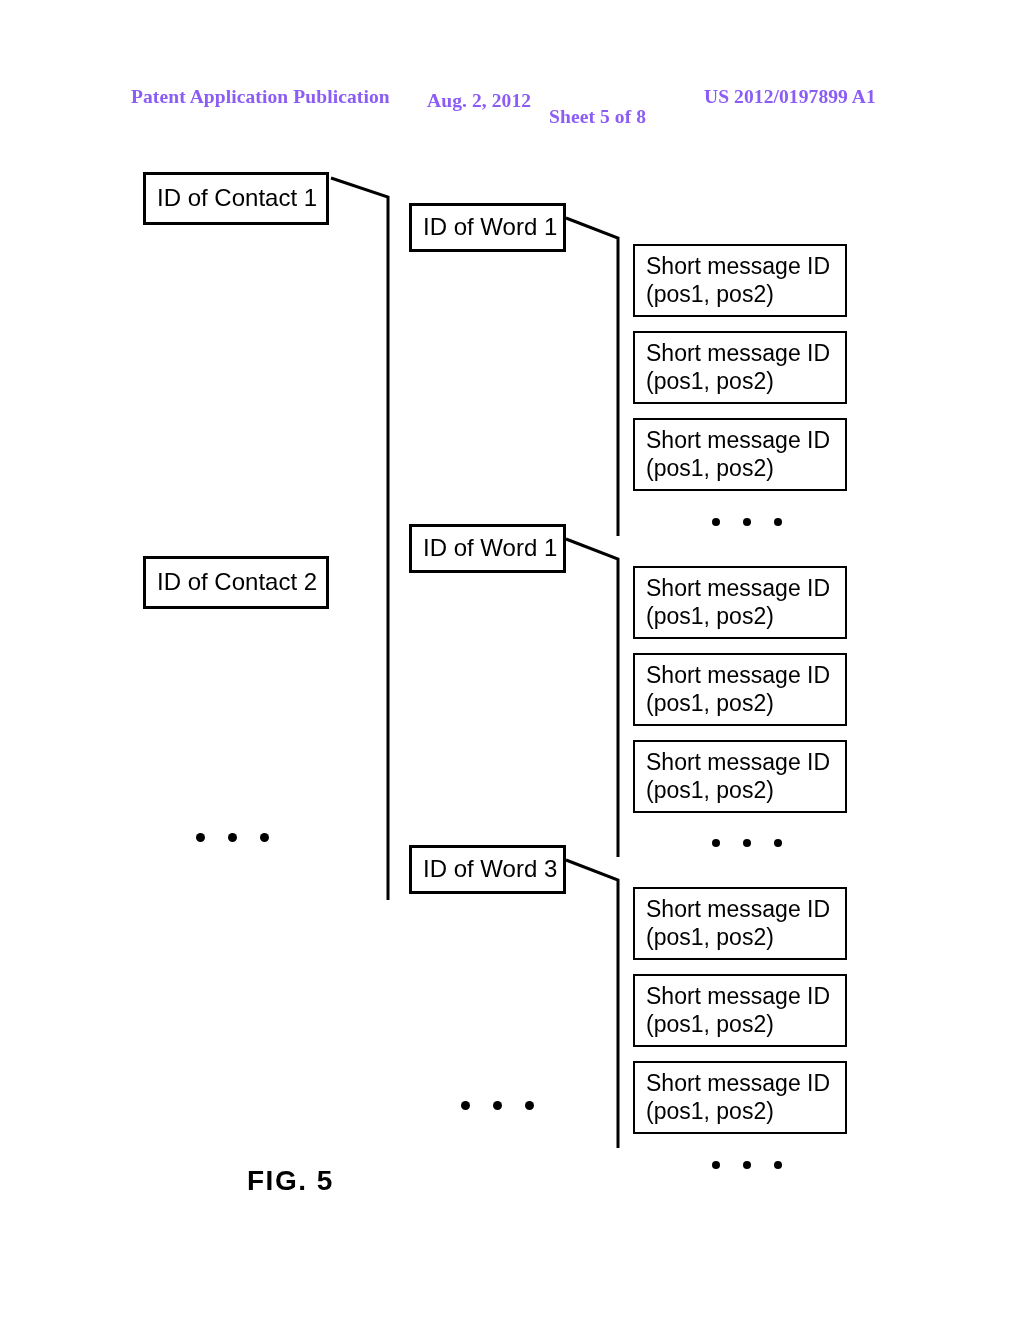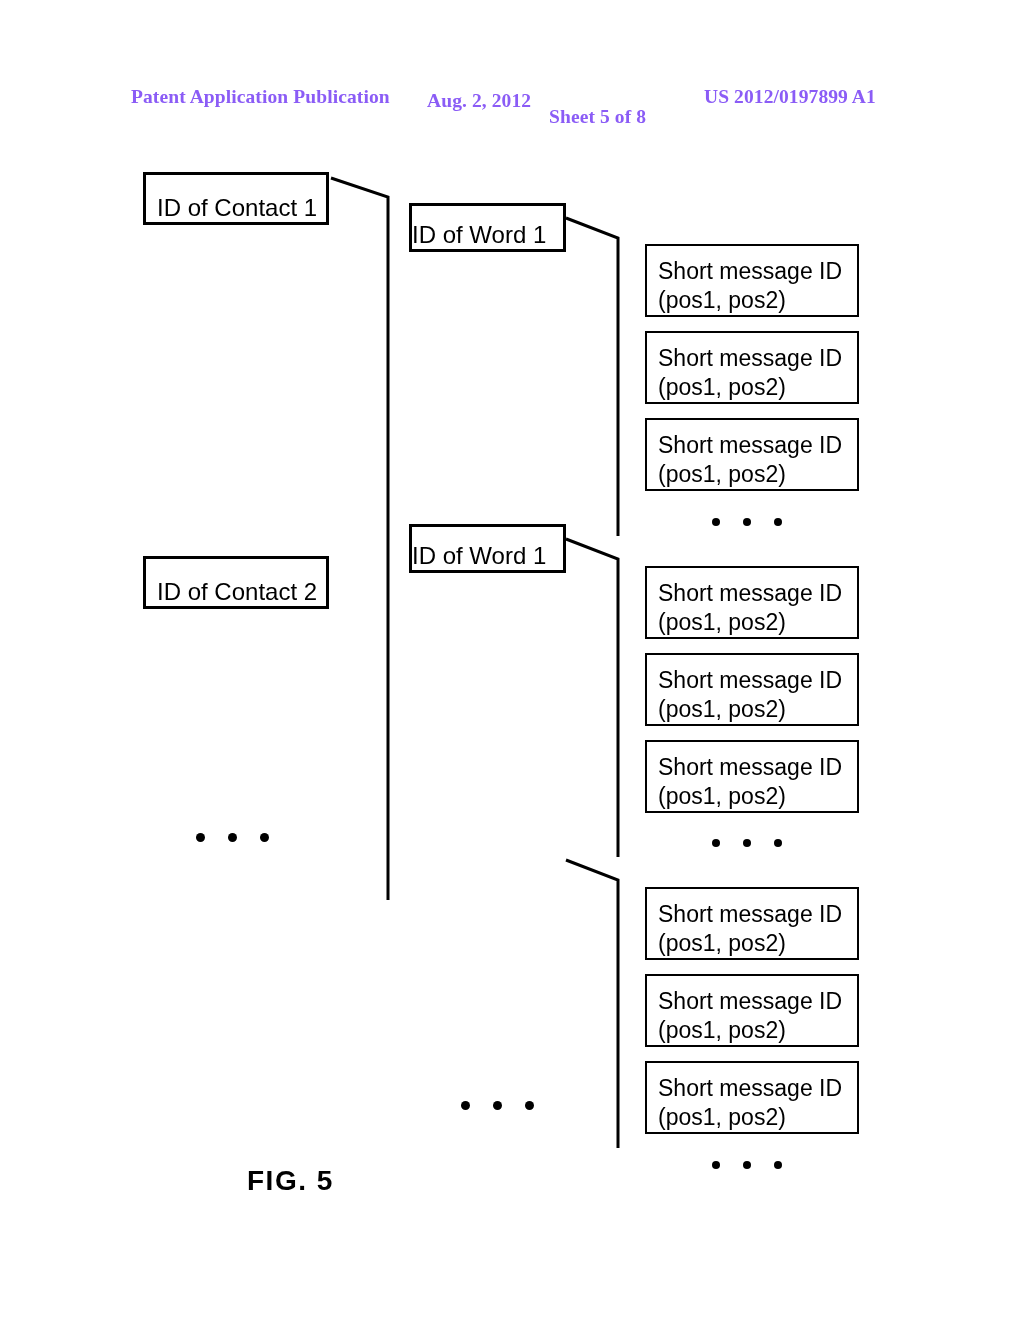--- a/index.html
+++ b/index.html
@@ -50,44 +50,44 @@
   }
 
   
   .node {
     position: absolute;
     box-sizing: border-box;
     background: #ffffff;
     border: 3px solid #000000;
     display: flex;
     flex-direction: column;
-    justify-content: flex-end;
+    justify-content: center;
     font-size: 24px;
     line-height: 1.18;
     color: #000;
     white-space: nowrap;
   }
   .node.contact {
     width: 186px;
     height: 53px;
     padding-left: 11px;
   }
   .node.word {
     width: 157px;
     height: 49px;
+    padding-left: 11px;
     border-width: 3px;
   }
   .node.msg {
     width: 214px;
     height: 73px;
     padding-left: 11px;
     border-width: 2.5px;
     font-size: 23px;
     line-height: 1.28;
-    margin-left: 12px;
   }
   .node.msg .l2 { margin-top: -1px; }
 
   
   .dots {
     position: absolute;
     display: flex;
     align-items: center;
     gap: 23px;
   }
@@ -153,20 +153,23 @@
   </div>
 
   <div class="node word" style="left:409px; top:203px;">
     <span>ID of Word 1</span>
   </div>
 
   <div class="node word" style="left:409px; top:524px;">
     <span>ID of Word 1</span>
   </div>
 
+  <div class="node word" style="left:409px; top:845px;">
+    <span>ID of Word 3</span>
+  </div>
 
   <div class="dots" style="left:461px; top:1101px;">
     <i></i>
     <i></i>
     <i></i>
   </div>
 
   <div class="node msg" style="left:633px; top:244px;">
     <span class="l1">Short message ID</span>
     <span class="l2">(pos1, pos2)</span>

